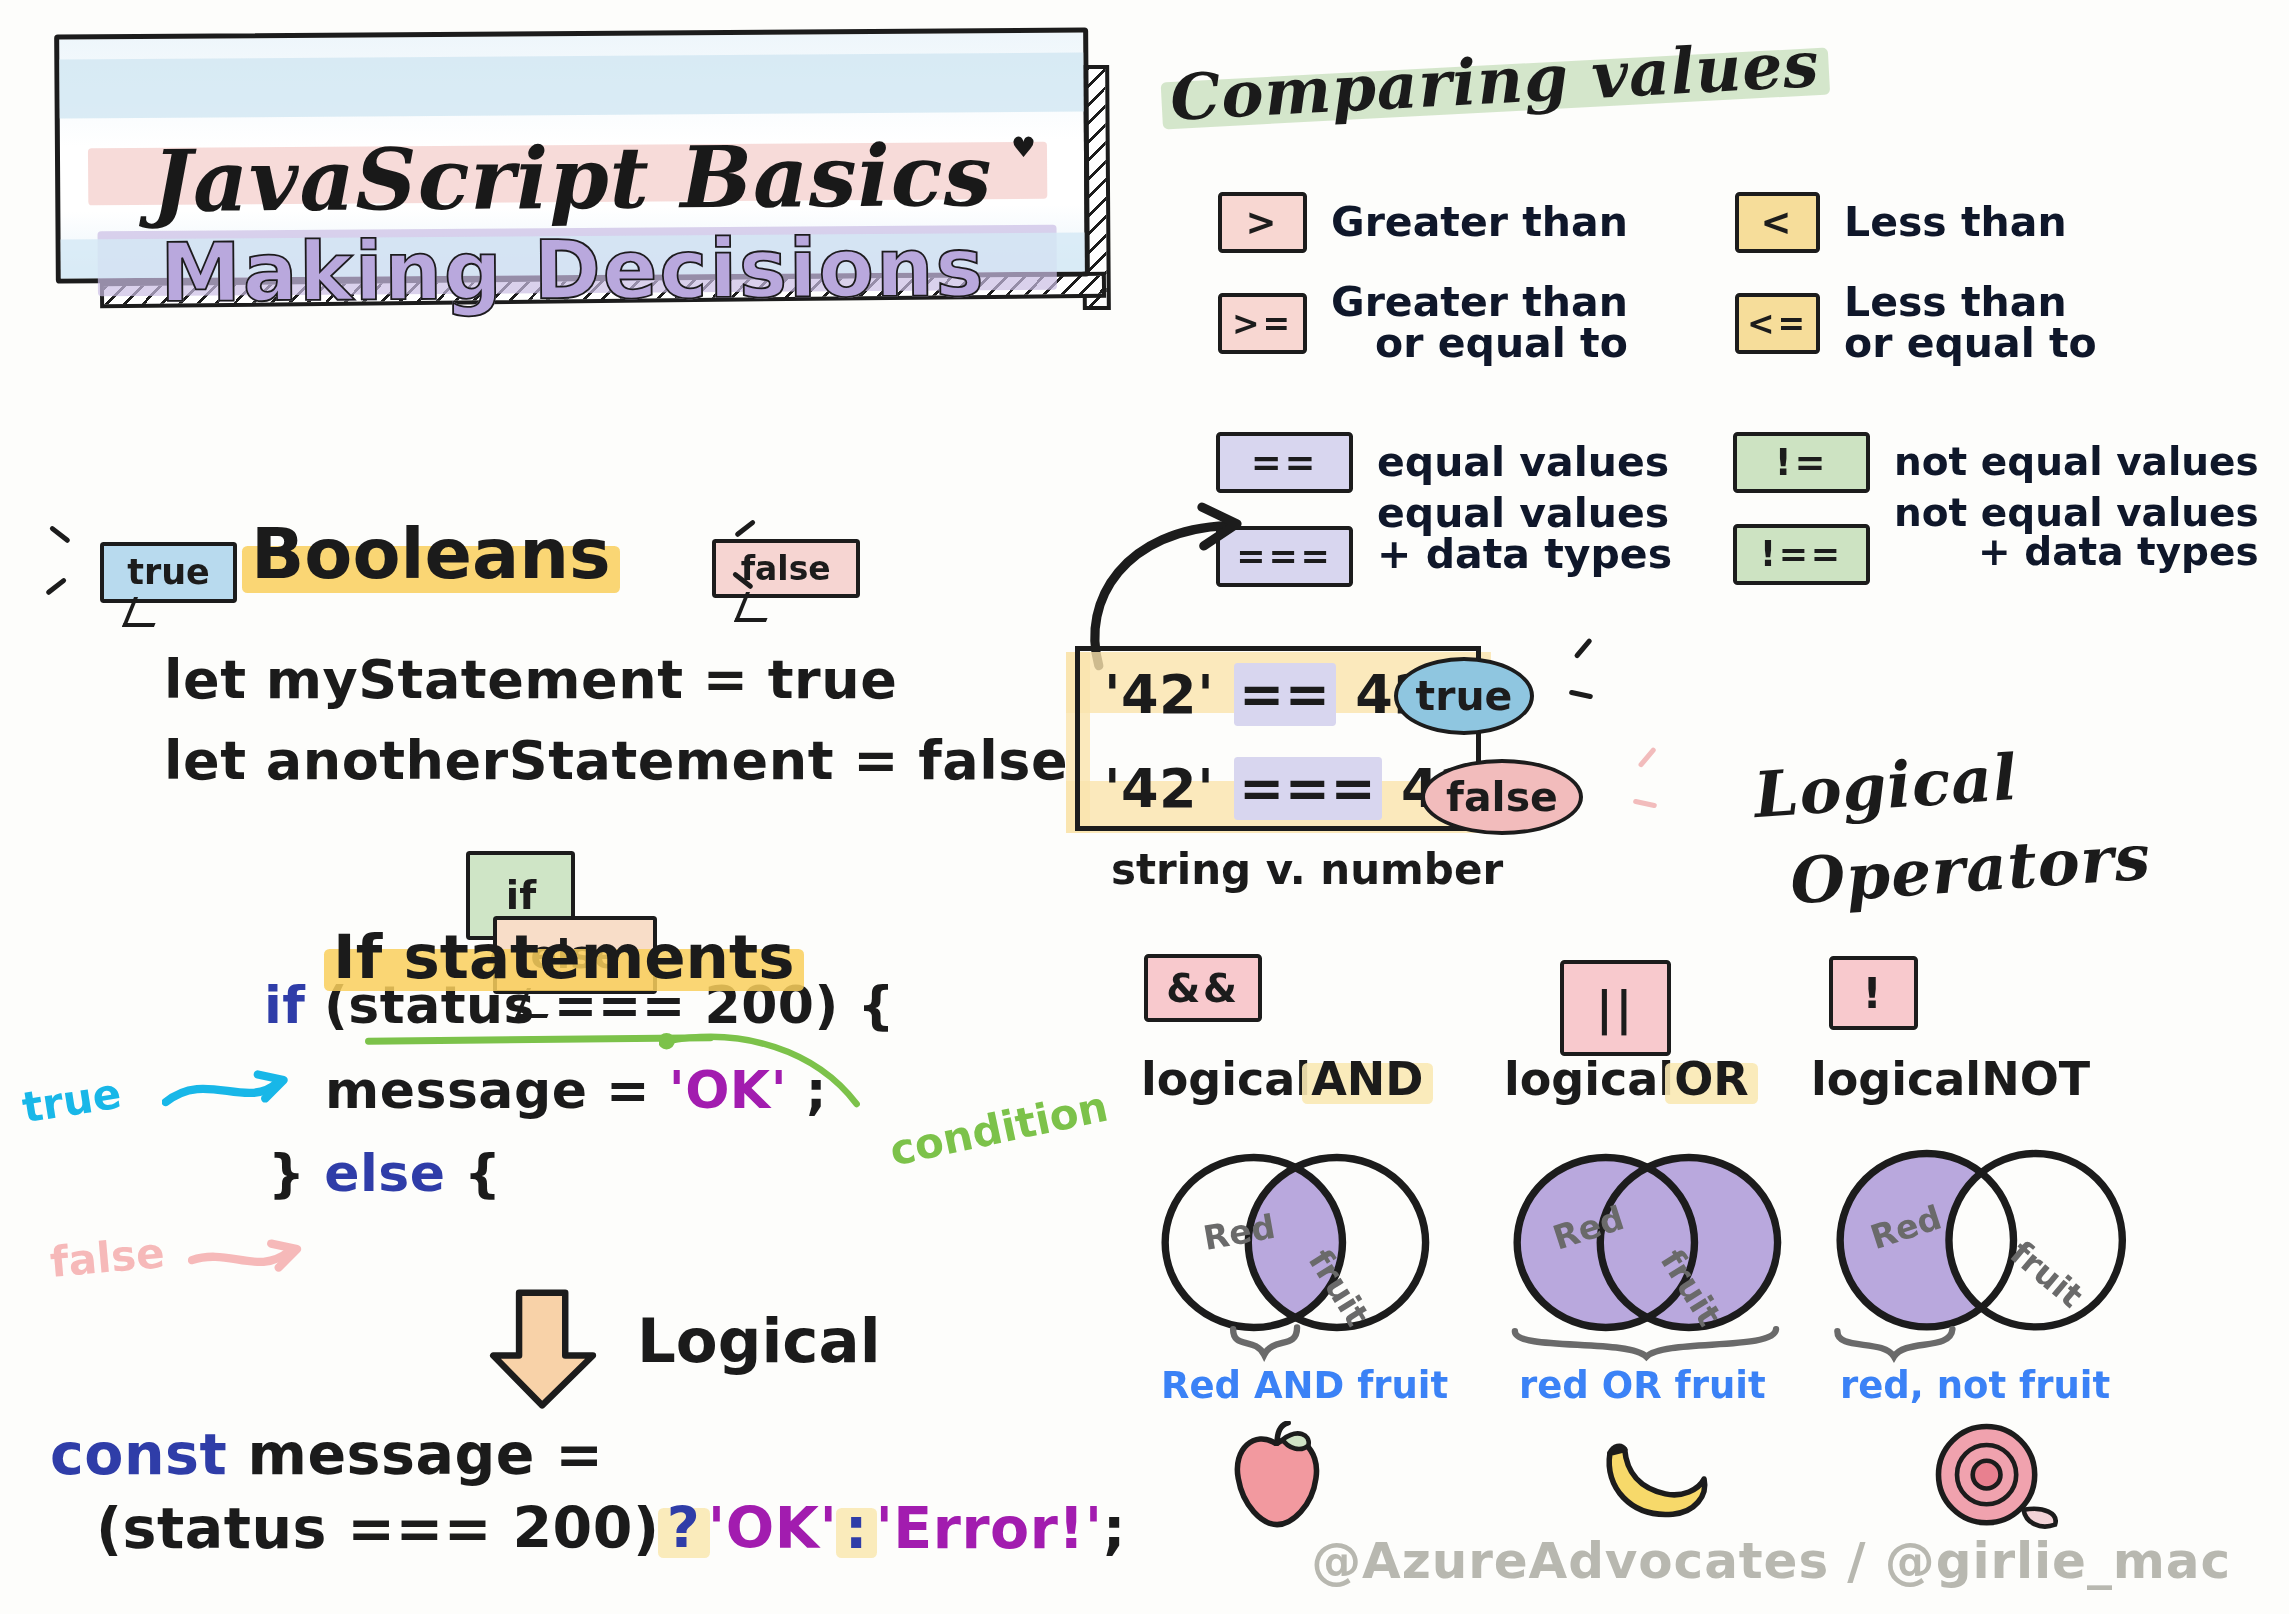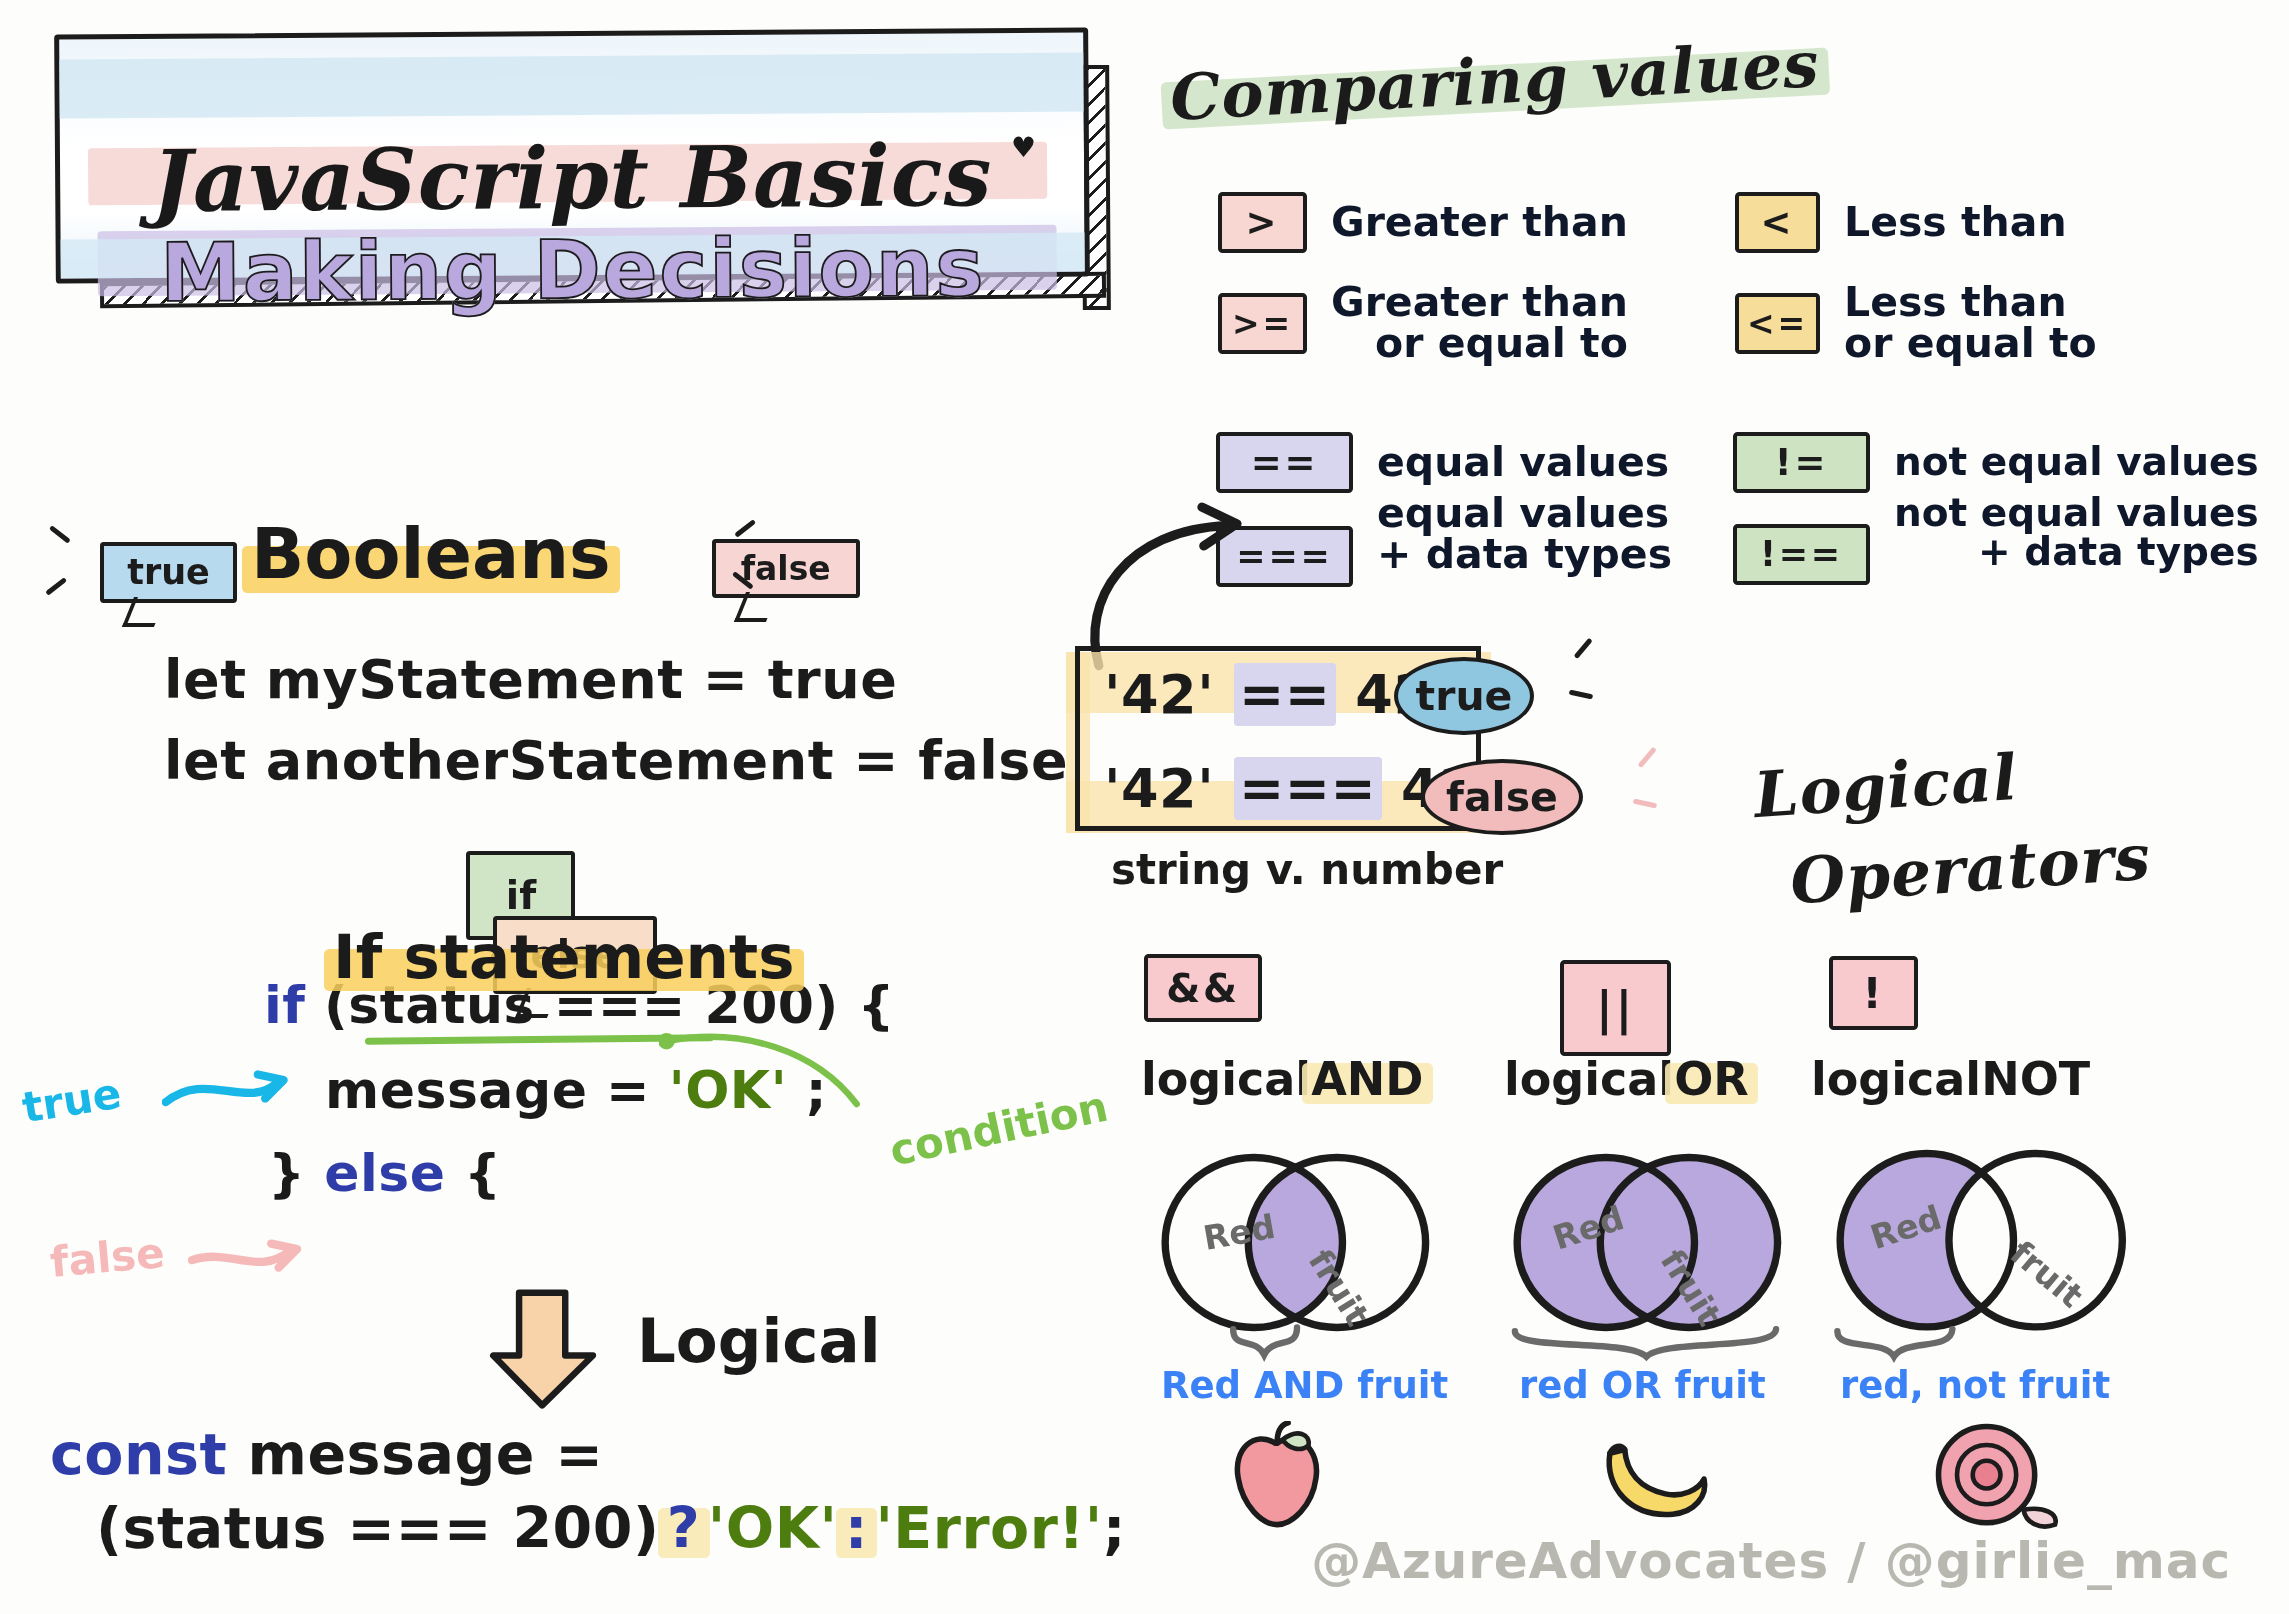--- a/index.html
+++ b/index.html
@@ -108,21 +108,21 @@
   .b-peach{background:#f8ddc8;}
 
   .tick{position:absolute;width:24px;height:4.6px;background:#1c1c1c;border-radius:2.8px;}
 
   
   .code{
     font-family:"DejaVu Sans", sans-serif;font-weight:600;
     font-size:52px;color:#1b1b1b;white-space:nowrap;letter-spacing:0.5px;
   }
   .kw{color:#2f3da8;}
-  .str{color:#4d7c0f;}
+  .str{color:#a21caf;}
 
   
   #example-box{
     left:1075px;top:646px;width:406px;height:185px;
     border:5.5px solid #1c1c1c;box-sizing:border-box;background:transparent;
   }
   #example-band1{left:1066px;top:652px;width:425px;height:61px;background:#fae3ad;opacity:.8;}
   #example-band2{left:1066px;top:781px;width:425px;height:52px;background:#fae3ad;opacity:.8;}
   #example-bandL{left:1066px;top:652px;width:24px;height:181px;background:#fae3ad;opacity:.8;}
 

